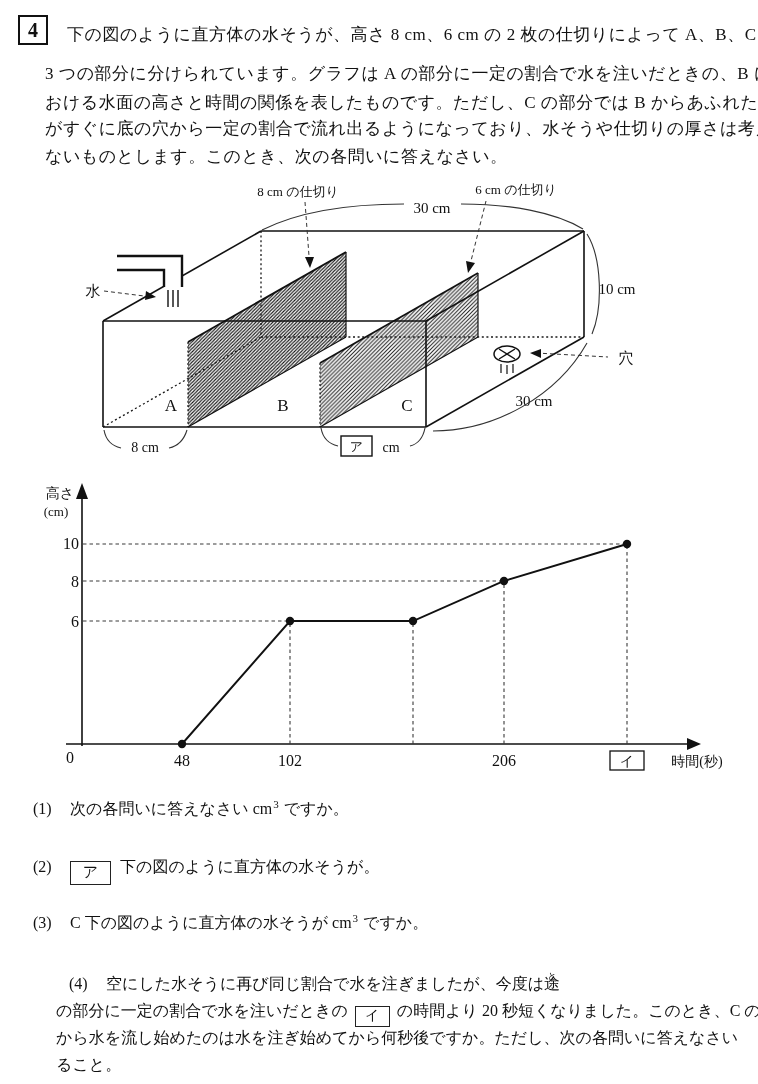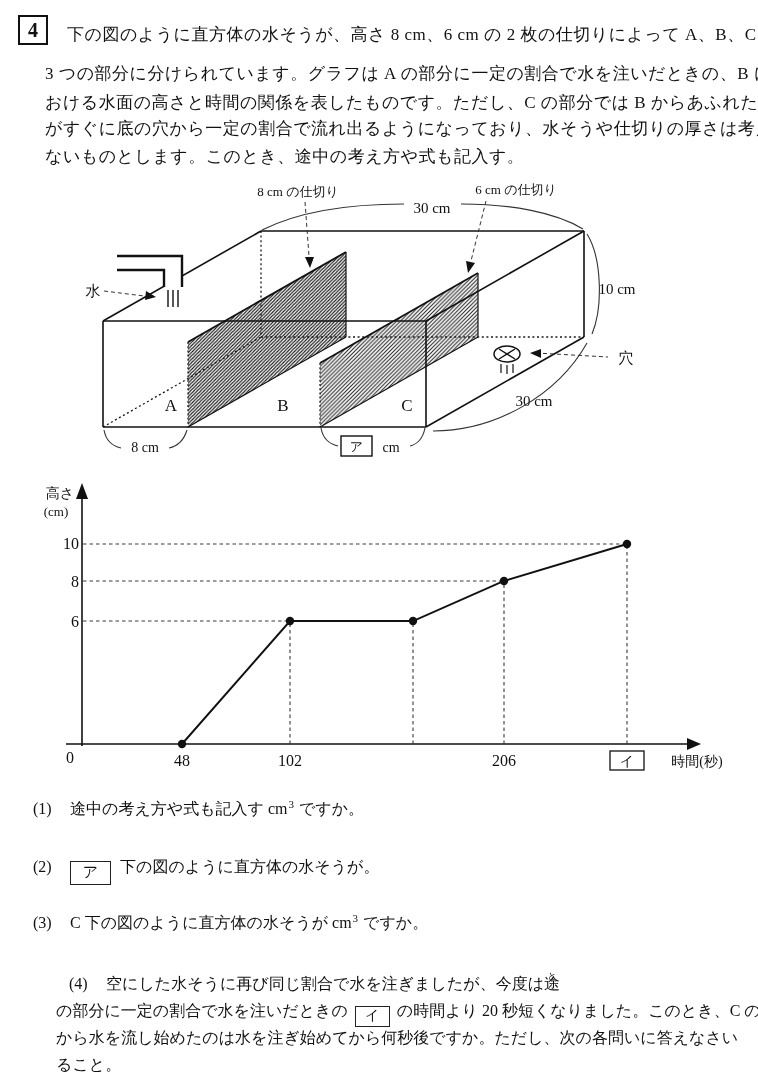--- a/index.html
+++ b/index.html
@@ -26,21 +26,21 @@
 <div class="page">
 
   <div class="qnum-box">
     <span>4</span>
   </div>
 
   <div class="abs stmt" style="left:67px;top:24px;">下の図のように直方体の水そうが、高さ 8 cm、6 cm の 2 枚の仕切りによって A、B、C の</div>
   <div class="abs stmt" style="left:45px;top:63px;">3 つの部分に分けられています。グラフは A の部分に一定の割合で水を注いだときの、B に</div>
   <div class="abs stmt" style="left:45px;top:92px;">おける水面の高さと時間の関係を表したものです。ただし、C の部分では B からあふれた水</div>
   <div class="abs stmt" style="left:45px;top:118px;">がすぐに底の穴から一定の割合で流れ出るようになっており、水そうや仕切りの厚さは考え</div>
-  <div class="abs stmt" style="left:45px;top:146px;">ないものとします。このとき、途中の考え方や式も記入す。</div>
+  <div class="abs stmt" style="left:45px;top:146px;">ないものとします。このとき、次の各問いに答えなさい。</div>
 
   <svg width="758" height="790" viewBox="0 0 758 790">
     <defs>
       <pattern id="hatchA" width="3.4" height="3.4" patternUnits="userSpaceOnUse">
         <path d="M-0.85,0.85 l1.7,-1.7 M0,3.4 L3.4,0 M2.55,4.25 l1.7,-1.7" stroke="#151515" stroke-width="1.1"></path>
       </pattern>
       <pattern id="hatchB" width="3.9" height="3.9" patternUnits="userSpaceOnUse">
         <path d="M-0.97,0.97 l1.95,-1.95 M0,3.9 L3.9,0 M2.92,4.87 l1.95,-1.95" stroke="#1a1a1a" stroke-width="1"></path>
       </pattern>
     </defs>
@@ -168,21 +168,21 @@
 
       <text x="182" y="766" font-size="16" text-anchor="middle">48</text>
       <text x="290" y="766" font-size="16" text-anchor="middle">102</text>
       <text x="504" y="766" font-size="16" text-anchor="middle">206</text>
       <rect x="610" y="751" width="34" height="19" fill="none" stroke="#111" stroke-width="1.3"></rect>
       <text x="627" y="766" font-size="14" text-anchor="middle">イ</text>
     </g>
   </svg>
 
   <div class="abs qrow" style="left:33px;top:798px;">
-    <span class="qno">(1)</span><span><span>途中の考え方や式も記入す cm</span><span class="s3">3</span><span> ですか。</span></span>
+    <span class="qno">(1)</span><span><span>次の各問いに答えなさい cm</span><span class="s3">3</span><span> ですか。</span></span>
   </div>
 
   <div class="abs qrow" style="left:33px;top:856px;">
     <span class="qno">(2)</span><span class="kbox a">ア</span><span>下の図のように直方体の水そうが。</span>
   </div>
 
   <div class="abs qrow" style="left:33px;top:912px;">
     <span class="qno">(3)</span><span><span>C 下の図のように直方体の水そうが cm</span><span class="s3">3</span><span> ですか。</span></span>
   </div>
 

